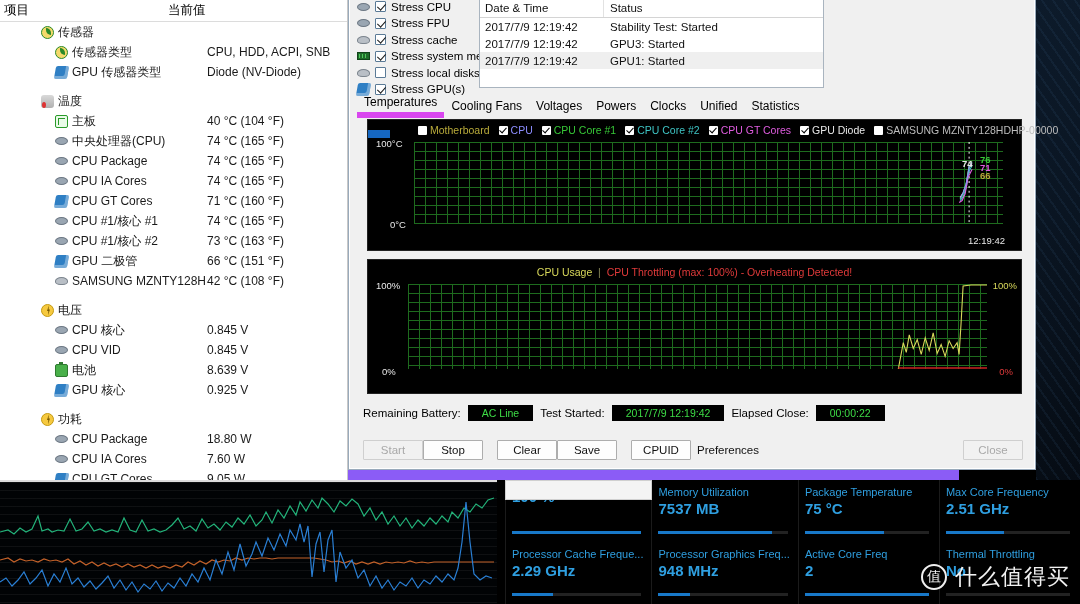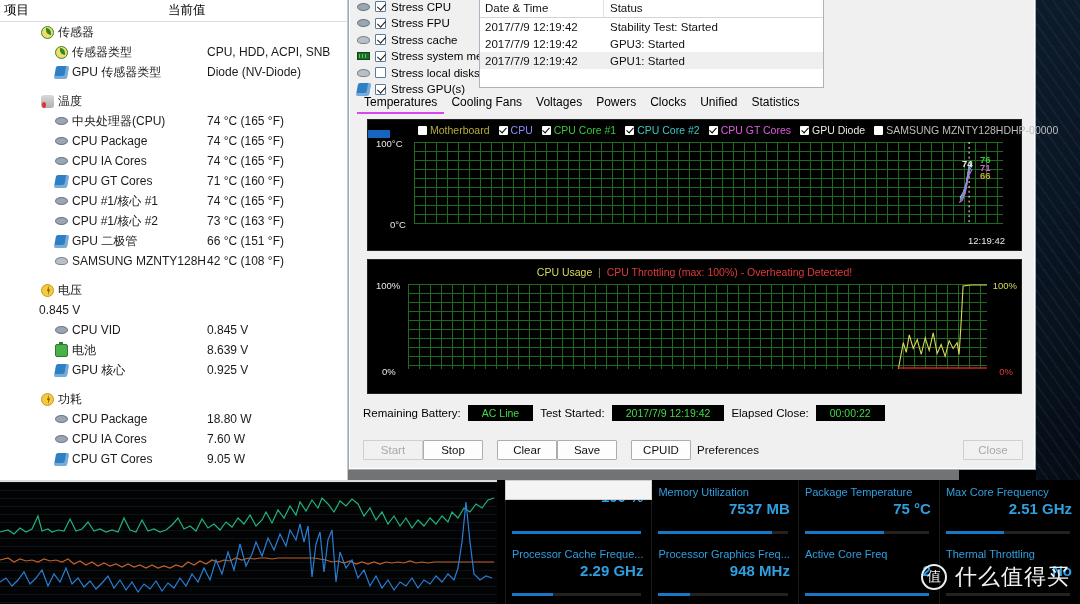--- a/index.html
+++ b/index.html
@@ -2,21 +2,21 @@
 <html><head>
 <meta charset="utf-8">
 <style>
   * { box-sizing: border-box; margin: 0; padding: 0; }
   html, body {
     width: 1080px; height: 604px;
     background: #000;
     font-family: "Liberation Sans", sans-serif;
     overflow: hidden;
   }
-  #root { position: relative; width: 959px; height: 604px; background: #737373; }
+  #root { position: relative; width: 959px; height: 604px; background: #8b5cf6; }
 
   
   .desk-right {
     position: absolute; left: 1036px; top: 0; width: 44px; height: 480px;
     background: linear-gradient(150deg, #0d1b2b 0%, #0a1522 45%, #060c14 100%);
   }
   .desk-right::after {
     content: ""; position: absolute; inset: 0;
     background: repeating-linear-gradient(55deg, rgba(60,100,140,.13) 0 2px, rgba(0,0,0,0) 2px 9px);
   }
@@ -85,21 +85,21 @@
   .log-row { display: flex; height: 17px; align-items: center; font-size: 11.5px; color: #111; }
   .log-row .lc1 { width: 124px; padding-left: 5px; }
   .log-row .lc2 { padding-left: 6px; }
   .log-row.sel { background: #efefef; }
 
   .tabs {
     position: absolute; left: 8px; top: 100px; display: flex; align-items: flex-end;
     font-size: 12px; color: #000; gap: 0px;
   }
   .tab { padding: 2px 7px 3px; border-bottom: 2px solid transparent; white-space: nowrap; }
-  .tab.active { border-bottom: 2px solid #d946ef; }
+  .tab.active { border-bottom: 6px solid #d946ef; }
 
   .gfx {
     position: absolute; left: 18px; top: 126px; width: 655px; height: 132px;
     background: #000; border: 1px solid #222;
   }
   .gfx2 {
     position: absolute; left: 18px; top: 266px; width: 655px; height: 135px;
     background: #000; border: 1px solid #222;
   }
   .legend { position: absolute; left: 50px; top: 4px; display: flex; gap: 9px; font-size: 10.5px; white-space: nowrap; }
@@ -131,21 +131,21 @@
   .xtu { position: absolute; left: 0; top: 480px; width: 1080px; height: 124px; background: #000; }
   .xtu-graph {
     position: absolute; left: 0; top: 0; width: 497px; height: 124px; background: #010305;
     border-top: 2px solid #dcdcdc;
     background-image: repeating-linear-gradient(to bottom, rgba(255,255,255,.055) 0 1px, transparent 1px 8px);
   }
   .metrics { position: absolute; left: 505px; top: 0; width: 575px; height: 124px; display: grid;
              grid-template-columns: repeat(4, 1fr); grid-template-rows: 1fr 1fr; }
   .mcell { padding: 6px 8px 0 6px; border-left: 1px solid #1b1b1b; position: relative; }
   .mcell .mt { font-size: 11px; color: #2f9fe0; white-space: nowrap; overflow: hidden; text-overflow: ellipsis; }
-  .mcell .mv { font-size: 15px; color: #2f9fe0; font-weight: bold; margin-top: 2px; text-align: right; }
+  .mcell .mv { font-size: 15px; color: #2f9fe0; font-weight: bold; margin-top: 2px; }
   .mbar { position: absolute; left: 6px; right: 10px; bottom: 8px; height: 3px; background: #222; }
   .mbar i { display: block; height: 100%; background: #1878c8; }
   .mask { position: absolute; left: 505px; top: 0; width: 147px; height: 20px; background: #f4f4f4; border: 1px solid #d0d0d0; }
 
   .wm { position: absolute; right: 10px; bottom: 12px; display: flex; align-items: center; gap: 8px; }
   .wm-badge { width: 26px; height: 26px; border-radius: 50%; border: 2px solid #efefef; color: #efefef;
               font-size: 14px; display: flex; align-items: center; justify-content: center; font-family: "DejaVu Sans", sans-serif; }
   .wm-txt { color: #f2f2f2; font-size: 22px; letter-spacing: 1px; font-family: "DejaVu Sans", sans-serif; }
 </style>
 </head>
@@ -185,20 +185,27 @@
         <div class="hw-spacer"></div>
         <div class="hw-row grp">
           <div class="lbl">
             <span class="ic ic-temp"></span>
             <span>温度</span>
           </div>
           <div class="val"></div>
         </div>
         <div class="hw-row lvl1">
           <div class="lbl">
+            <span class="ic ic-mb"></span>
+            <span>主板</span>
+          </div>
+          <div class="val">40 °C  (104 °F)</div>
+        </div>
+        <div class="hw-row lvl1">
+          <div class="lbl">
             <span class="ic ic-cpu"></span>
             <span>中央处理器(CPU)</span>
           </div>
           <div class="val">74 °C  (165 °F)</div>
         </div>
         <div class="hw-row lvl1">
           <div class="lbl">
             <span class="ic ic-cpu"></span>
             <span>CPU Package</span>
           </div>
@@ -248,20 +255,24 @@
         </div>
         <div class="hw-spacer"></div>
         <div class="hw-row grp">
           <div class="lbl">
             <span class="ic ic-volt"></span>
             <span>电压</span>
           </div>
           <div class="val"></div>
         </div>
         <div class="hw-row lvl1">
+          <div class="lbl">
+            <span class="ic ic-cpu"></span>
+            <span>CPU 核心</span>
+          </div>
           <div class="val">0.845 V</div>
         </div>
         <div class="hw-row lvl1">
           <div class="lbl">
             <span class="ic ic-cpu"></span>
             <span>CPU VID</span>
           </div>
           <div class="val">0.845 V</div>
         </div>
         <div class="hw-row lvl1">

